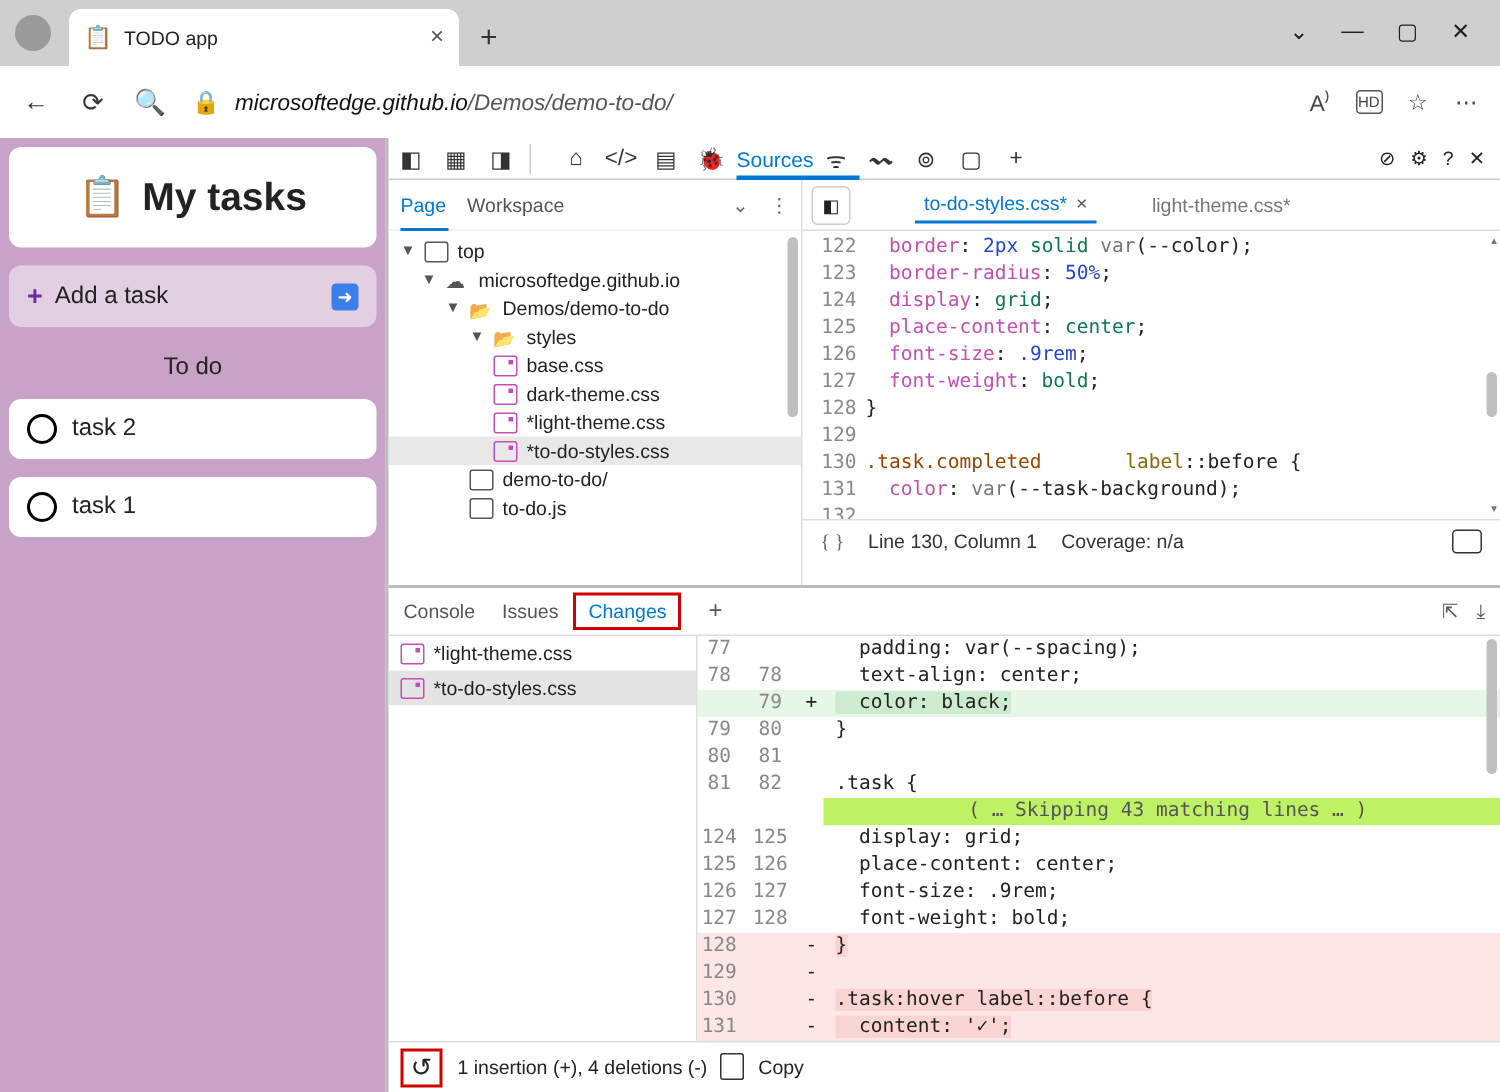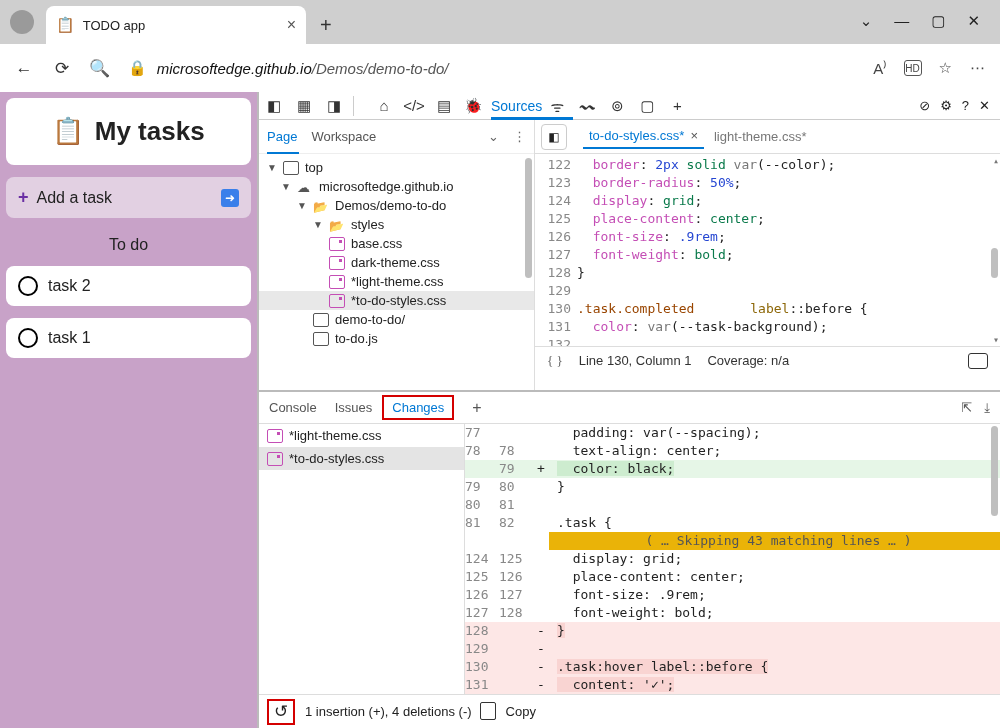--- a/index.html
+++ b/index.html
@@ -56,21 +56,21 @@
   .fic.win { border:1.3px solid #555; border-radius:2px; }
   .fic.cloud::before { content:"☁"; color:#555; }
   .fic.foldo::before { content:"📂"; font-size:12px; }
   .fic.css { border:1px solid #c44eb5; border-radius:2px; position:relative; }
   .fic.css::after{content:""; position:absolute; right:2px; top:2px; width:3px; height:3px; background:#c44eb5;}
   .fic.doc { border:1.3px solid #555; border-radius:2px; }
   .tree .sb { position:absolute; right:2px; top:4px; width:7px; height:120px; background:#bfbfbf; border-radius:4px;}
   .editor { flex: 1; display: flex; flex-direction: column; }
   .edtabs { height: 34px; display: flex; align-items: center; border-bottom: 1px solid #ddd; padding: 0 6px; gap: 4px; position:relative;}
   .navic { width:26px; height:26px; border:1px solid #ccc; border-radius:4px; display:flex; align-items:center; justify-content:center; margin-right:12px; font-size:12px; }
-  .edtab { padding: 4px 6px; color:#0078d4; }
+  .edtab { padding: 4px 6px; color:#0078d4;margin-left:27px; }
   .edtab.sel { border-bottom: 2px solid #0078d4; }
   .edtab .x { color:#555; margin-left:6px; font-size:13px;}
   .edtab.dim { color:#777; }
   .code { font-family: Consolas, monospace; font-size: 13px; display: flex; height: 192px; position:relative; overflow:hidden;}
   .gut { width: 42px; text-align: right; color: #888; padding: 2px 6px 0 0; line-height: 18px; }
   .cbody { padding-top:2px; line-height: 18px; }
   .cbody .ln { white-space: pre; }
   .kw-prop { color: #c44eb5; } .kw-val { color: #0a7a4b; } .kw-num { color: #2546d2; } .kw-fn { color:#777;} .kw-sel{color:#8d6708;margin-left:48px;} .kw-cls{color:#994500;}
   .code .sb { position:absolute; right:2px; top:94px; width:7px; height:30px; background:#bfbfbf; border-radius:4px;}
   .code .sbt { position:absolute; right:1px; top:1px; font-size:10px; color:#777;}
@@ -84,26 +84,26 @@
   .drtabs .t.sel { color: #0078d4; }
   .drtabs .box { border: 2.5px solid #d40000; padding: 3px 8px; margin-left:-8px;}
   .drtabs .plus { color:#555; font-size:16px;}
   .drtabs .ric { margin-left:auto; display:flex; gap:12px; color:#555;}
   .drbody { flex: 1; display: flex; overflow:hidden; }
   .chfiles { width: 206px; border-right: 1px solid #ddd; }
   .chfile { display: flex; align-items: center; gap: 6px; padding: 4px 8px; }
   .chfile.sel { background: #e4e4e4; }
   .diff { flex: 1; font-family: Consolas, monospace; font-size: 13px; position:relative; overflow:hidden;}
   .drow { display: flex; line-height: 18px; }
-  .dg { width: 34px; text-align: left; color: #888; padding-right: 5px; }
+  .dg { width: 34px; text-align: center; color: #888; padding-right: 5px; }
   .dsign { width: 16px; text-align: center; }
   .dcode { flex: 1; padding-left: 8px; white-space: pre; }
   .add { background: #cdeccf; } .addline{ background:#e6f6e7;}
   .del { background: #f9d4d2; } .delline{ background:#fde7e6;}
-  .skip { background:#eab308; text-align:center; color:#555;}
+  .skip { background:#bef264; text-align:center; color:#555;}
   .diff .sb { position:absolute; right:2px; top:2px; width:7px; height:90px; background:#bfbfbf; border-radius:4px;}
   .drfoot { height: 34px; border-top: 1px solid #ddd; display: flex; align-items: center; padding: 0 8px; gap: 10px; font-size:13px;}
   .revert { border: 2.5px solid #d40000; width: 28px; height: 26px; display:flex; align-items:center; justify-content:center; font-size:17px;}
   .copybox { width:14px; height:16px; border:1.3px solid #333; border-radius:2px; display:inline-block; position:relative;}
   .copybox::before{content:""; position:absolute; left:-3px; top:-3px; width:14px; height:16px; border:1.3px solid #333; border-radius:2px; background:#fff;}
 </style>
 </head>
 <body>
 
 <div class="titlebar">

